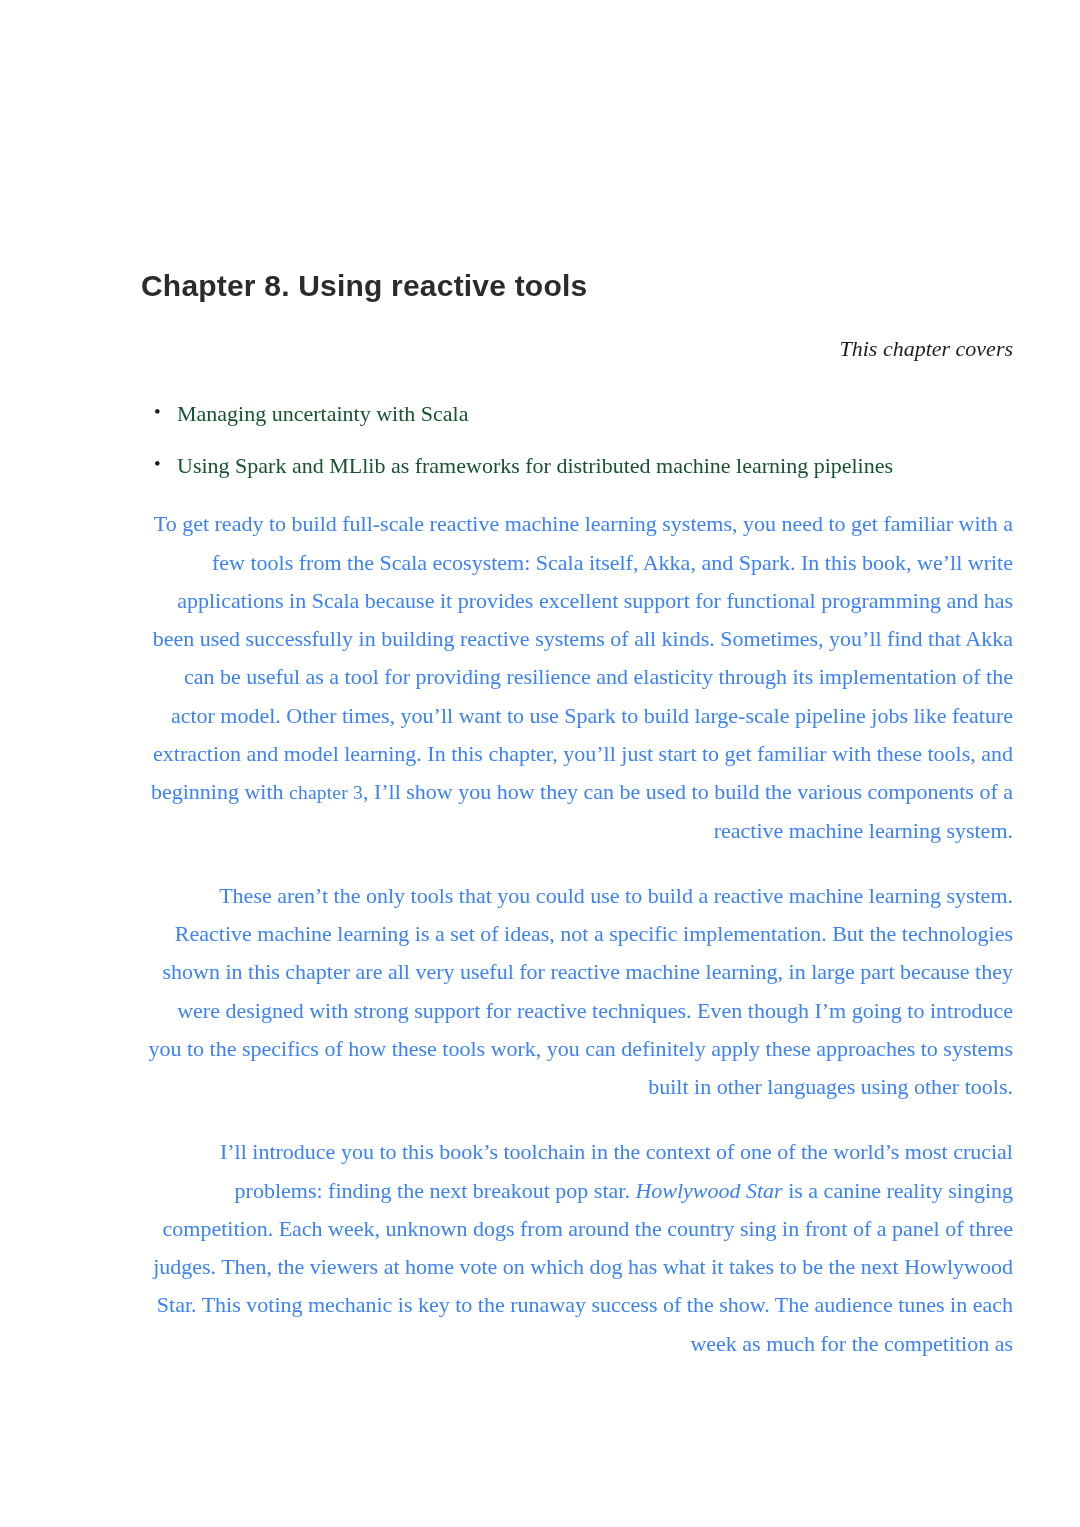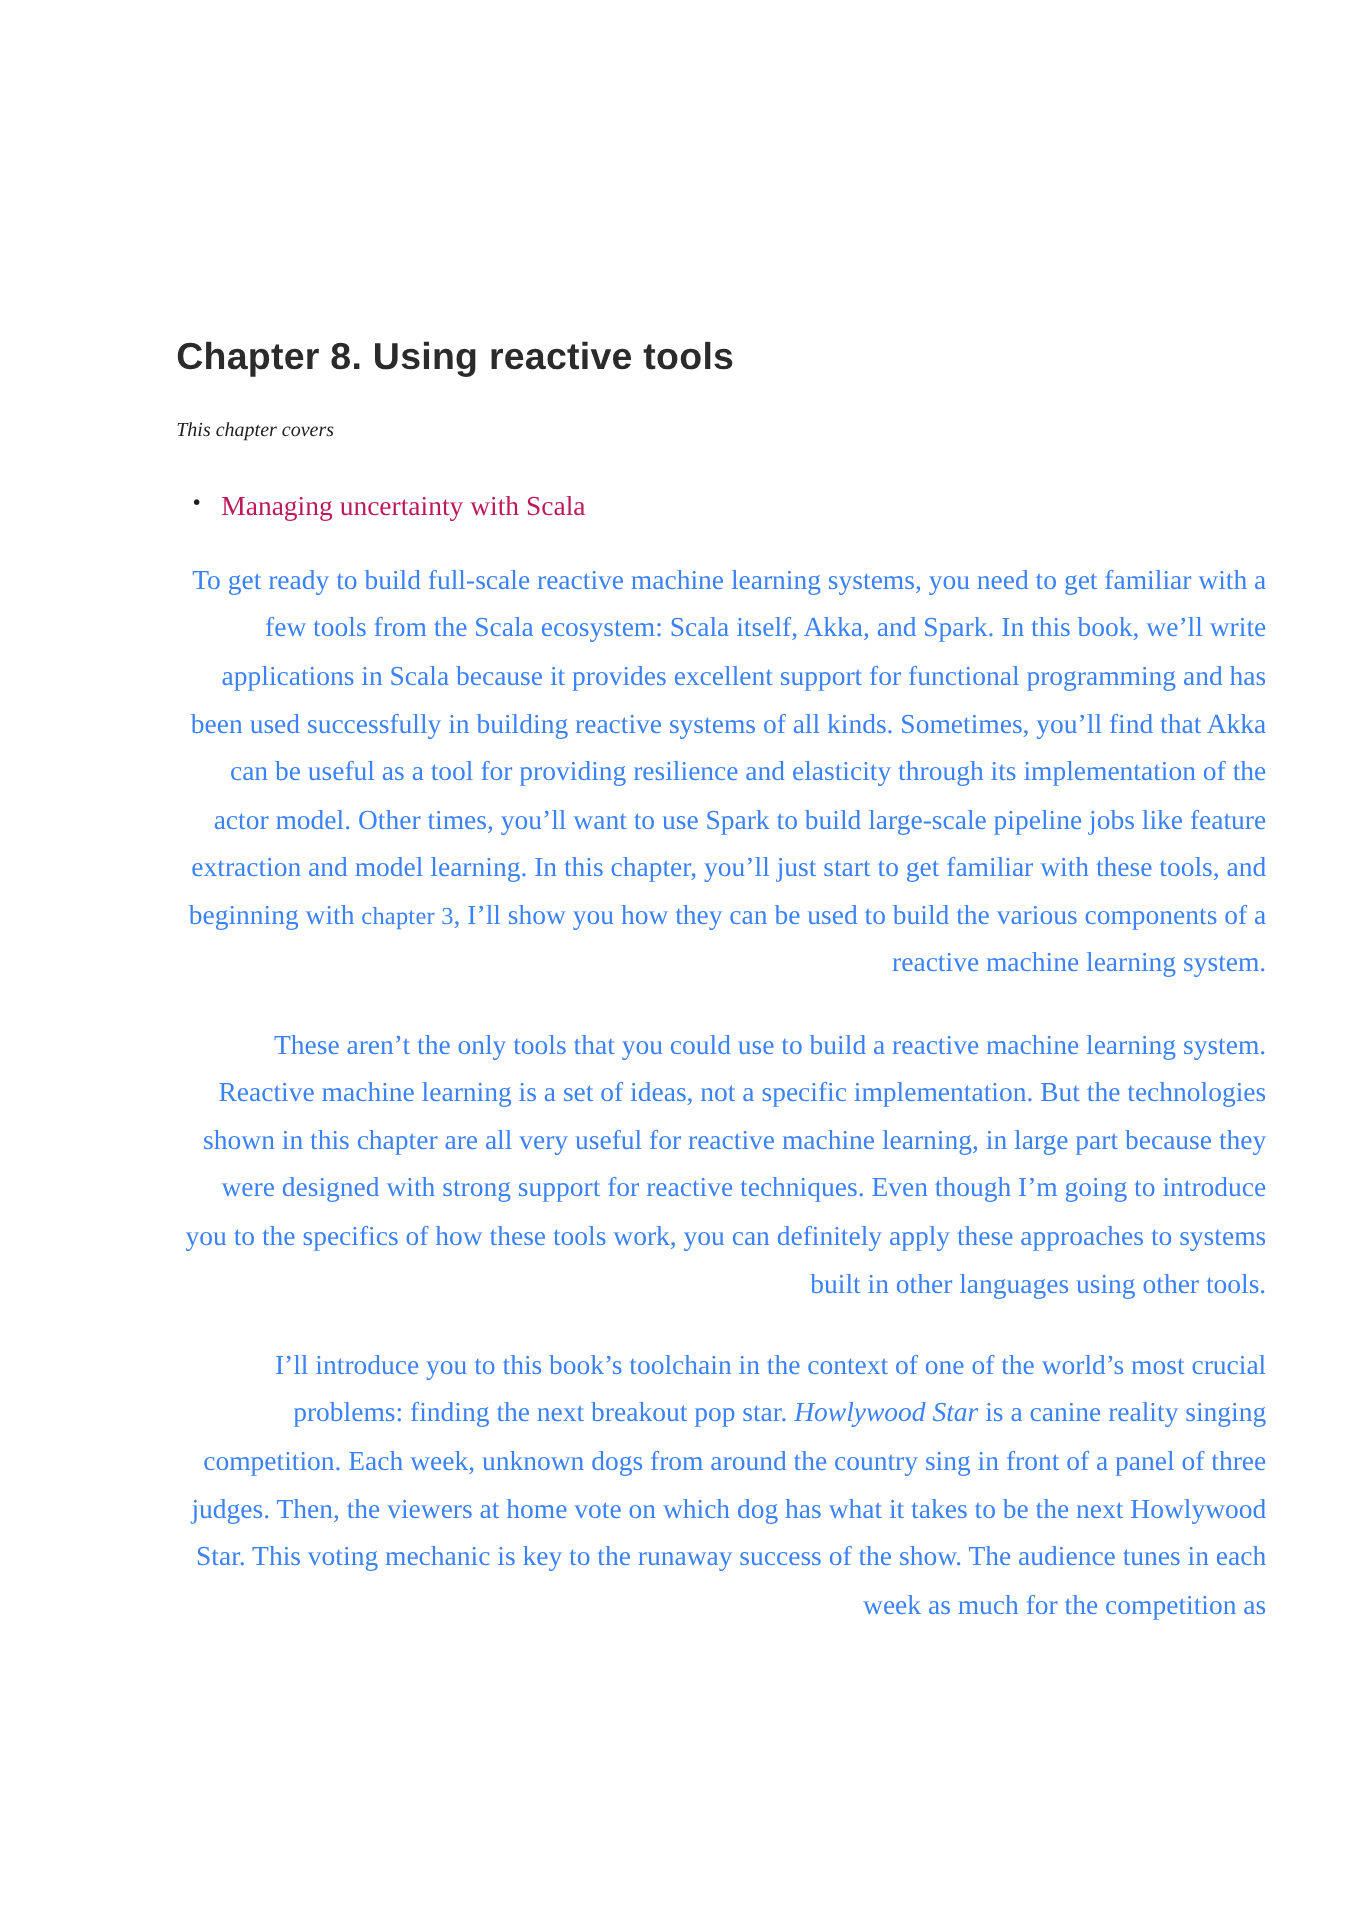--- a/index.html
+++ b/index.html
@@ -23,35 +23,36 @@
     font-family: "Liberation Sans", sans-serif;
     font-weight: 700;
     font-size: 30px;
     line-height: 1.2;
     color: #2b2b2b;
     letter-spacing: 0.2px;
     margin-bottom: 30px;
   }
   .chapter-subtitle {
     font-style: italic;
-    font-size: 16px;
+    font-size: 22px;
     line-height: 1.4;
     color: #1d1d1d;
     margin-bottom: 34px;
+    text-align: right;
   }
   ul.covers-list {
     list-style: none;
     margin: 0 0 24px 0;
   }
   ul.covers-list li {
     position: relative;
     padding-left: 36px;
     font-size: 22px;
     line-height: 1.4;
-    color: #be185d;
+    color: #14532d;
     margin-bottom: 21px;
   }
   ul.covers-list li::before {
     content: "\2022";
     position: absolute;
     left: 13px;
     top: 0px;
     font-size: 19px;
     color: #1d1d1d;
   }
@@ -76,20 +77,23 @@
 <div class="page">
 
   <h1 class="chapter-title">Chapter 8. Using reactive tools</h1>
 
   <p class="chapter-subtitle">This chapter covers</p>
 
   <ul class="covers-list">
     <li>
       <span>Managing uncertainty with Scala</span>
     </li>
+    <li>
+      <span>Using Spark and MLlib as frameworks for distributed machine learning pipelines</span>
+    </li>
   </ul>
 
   <p class="body-para"><span>To get ready to build full-scale reactive machine learning systems, you need to get familiar with a few tools from the Scala ecosystem: Scala itself, Akka, and Spark. In this book, we’ll write applications in Scala because it provides excellent support for functional programming and has been used successfully in building reactive systems of all kinds. Sometimes, you’ll find that Akka can be useful as a tool for providing resilience and elasticity through its implementation of the actor model. Other times, you’ll want to use Spark to build large-scale pipeline jobs like feature extraction and model learning. In this chapter, you’ll just start to get familiar with these tools, and beginning with </span><span class="chapter-ref">chapter 3</span><span>, I’ll show you how they can be used to build the various components of a reactive machine learning system.</span></p>
 
   <p class="body-para">These aren’t the only tools that you could use to build a reactive machine learning system. Reactive machine learning is a set of ideas, not a specific implementation. But the technologies shown in this chapter are all very useful for reactive machine learning, in large part because they were designed with strong support for reactive techniques. Even though I’m going to introduce you to the specifics of how these tools work, you can definitely apply these approaches to systems built in other languages using other tools.</p>
 
   <p class="body-para"><span>I’ll introduce you to this book’s toolchain in the context of one of the world’s most crucial problems: finding the next breakout pop star. </span><span class="italic">Howlywood Star</span><span> is a canine reality singing competition. Each week, unknown dogs from around the country sing in front of a panel of three judges. Then, the viewers at home vote on which dog has what it takes to be the next Howlywood Star. This voting mechanic is key to the runaway success of the show. The audience tunes in each week as much for the competition as</span></p>
 
 </div>
 

